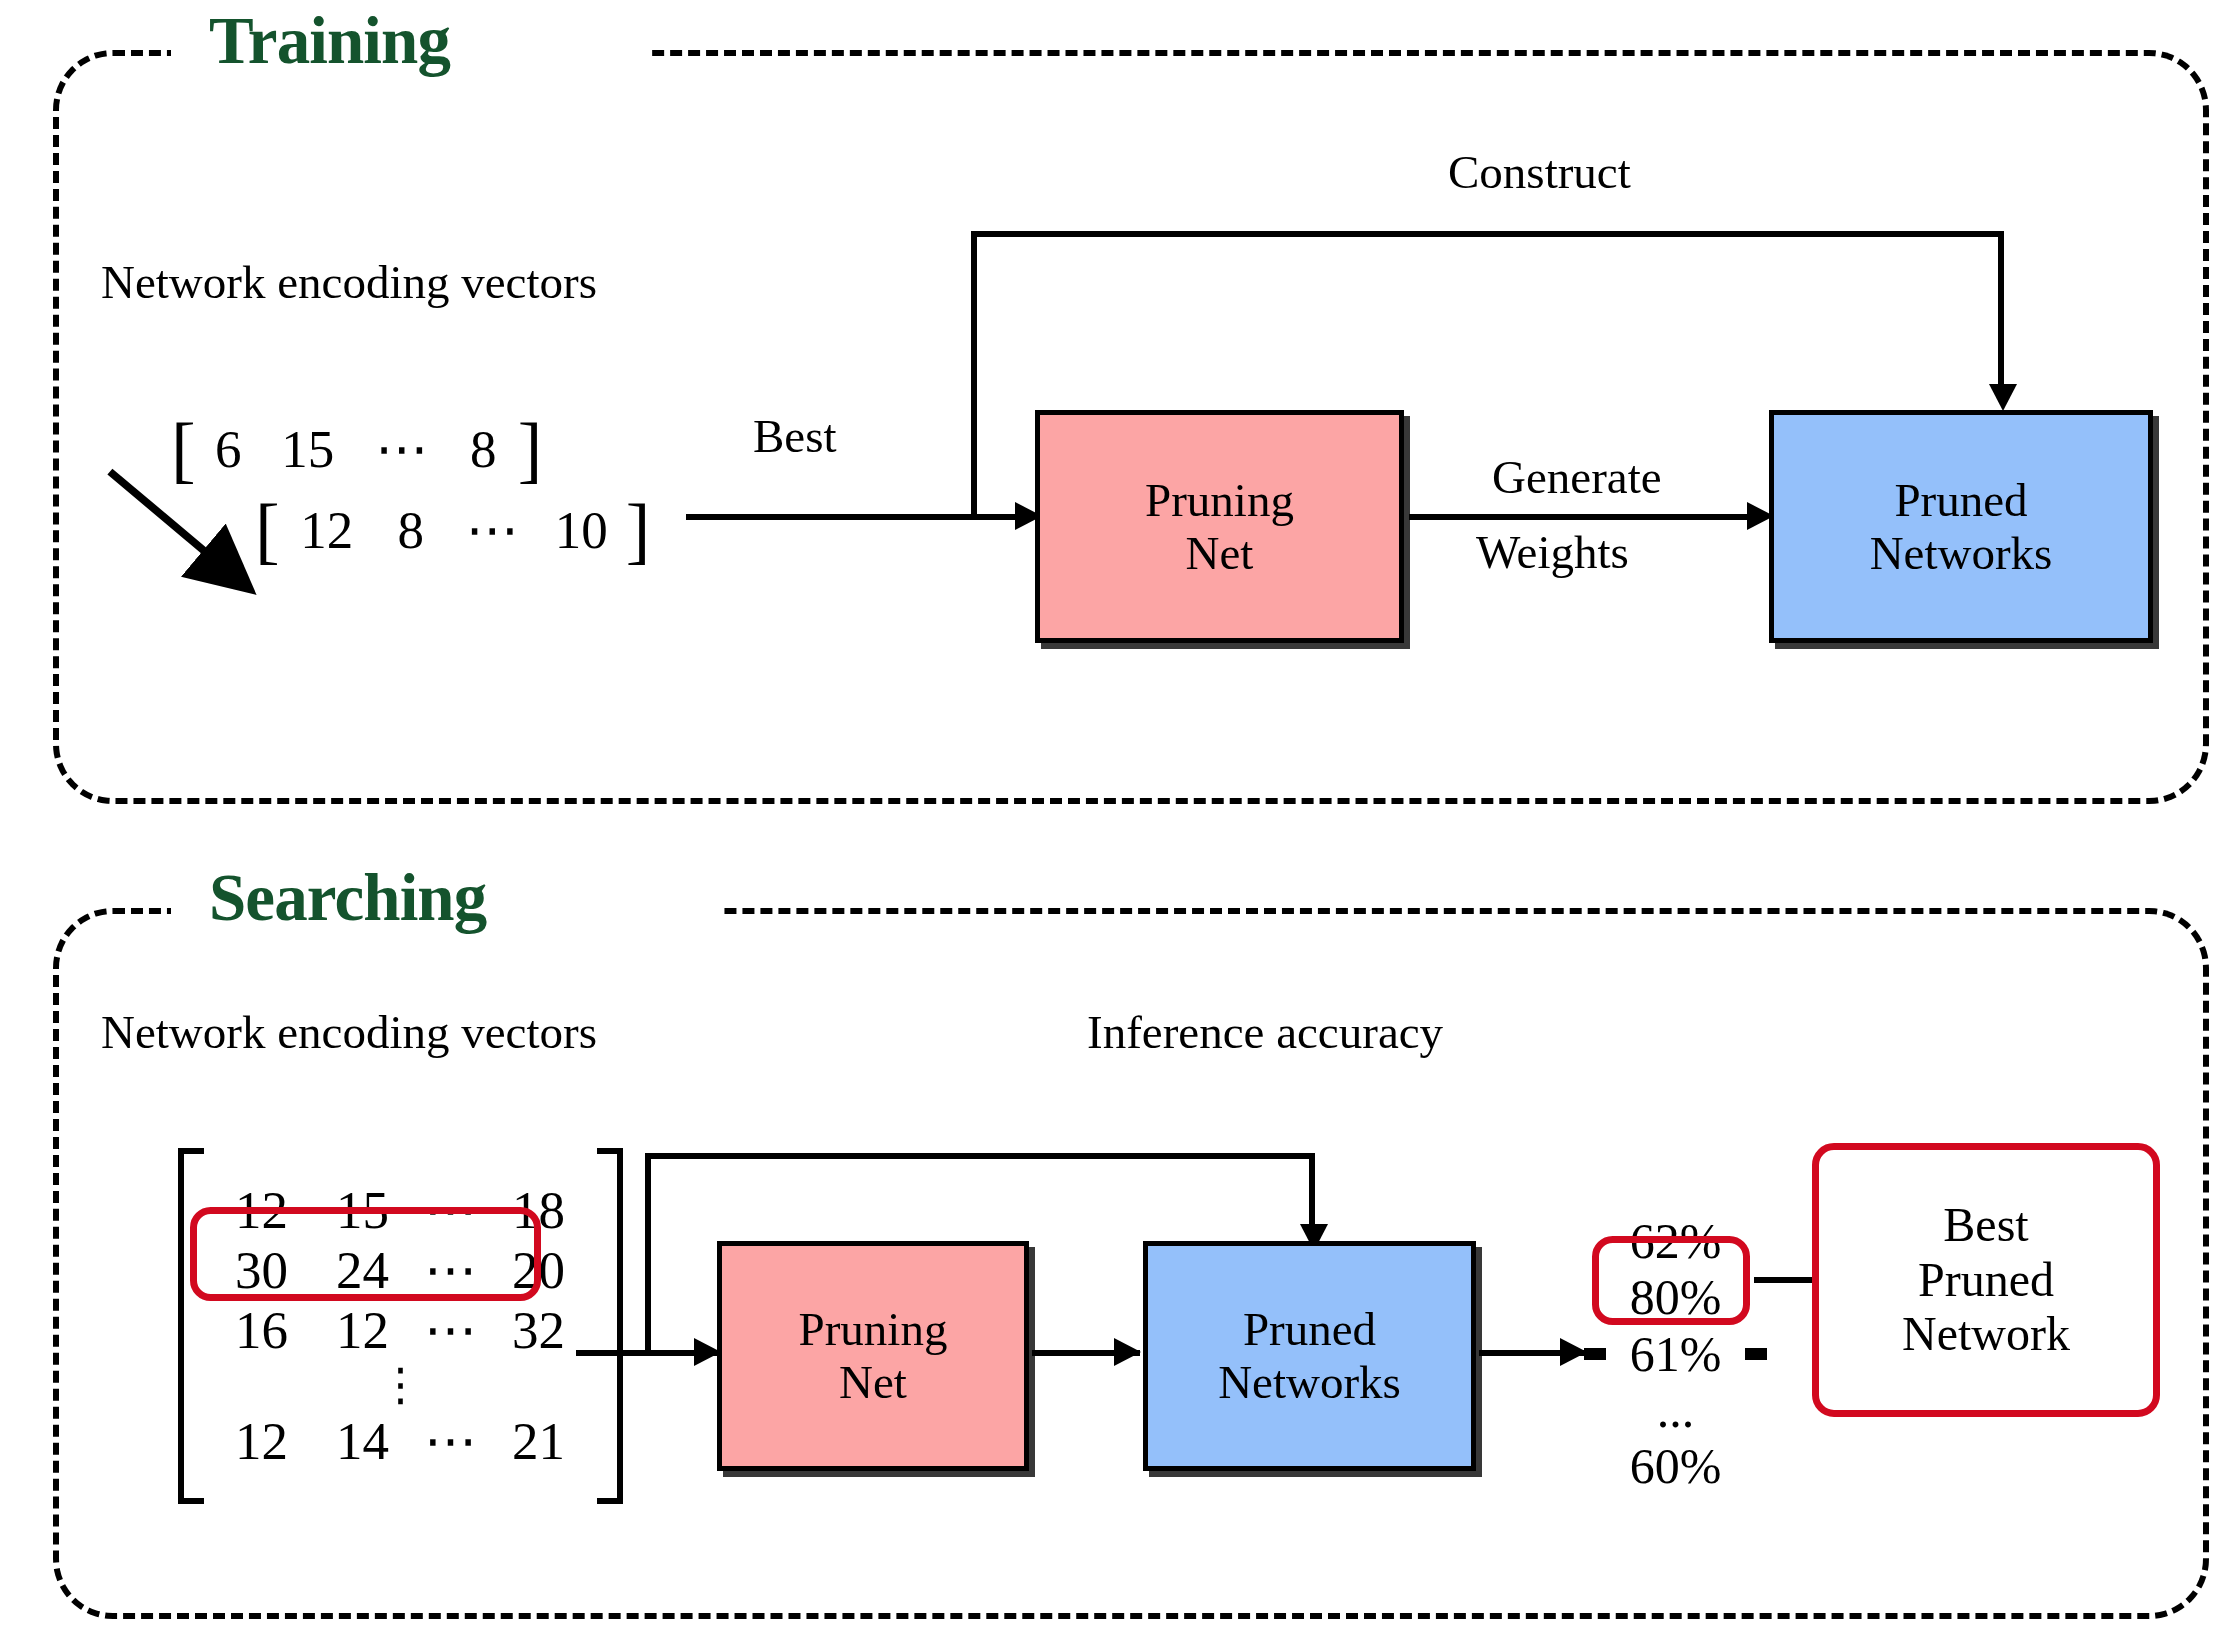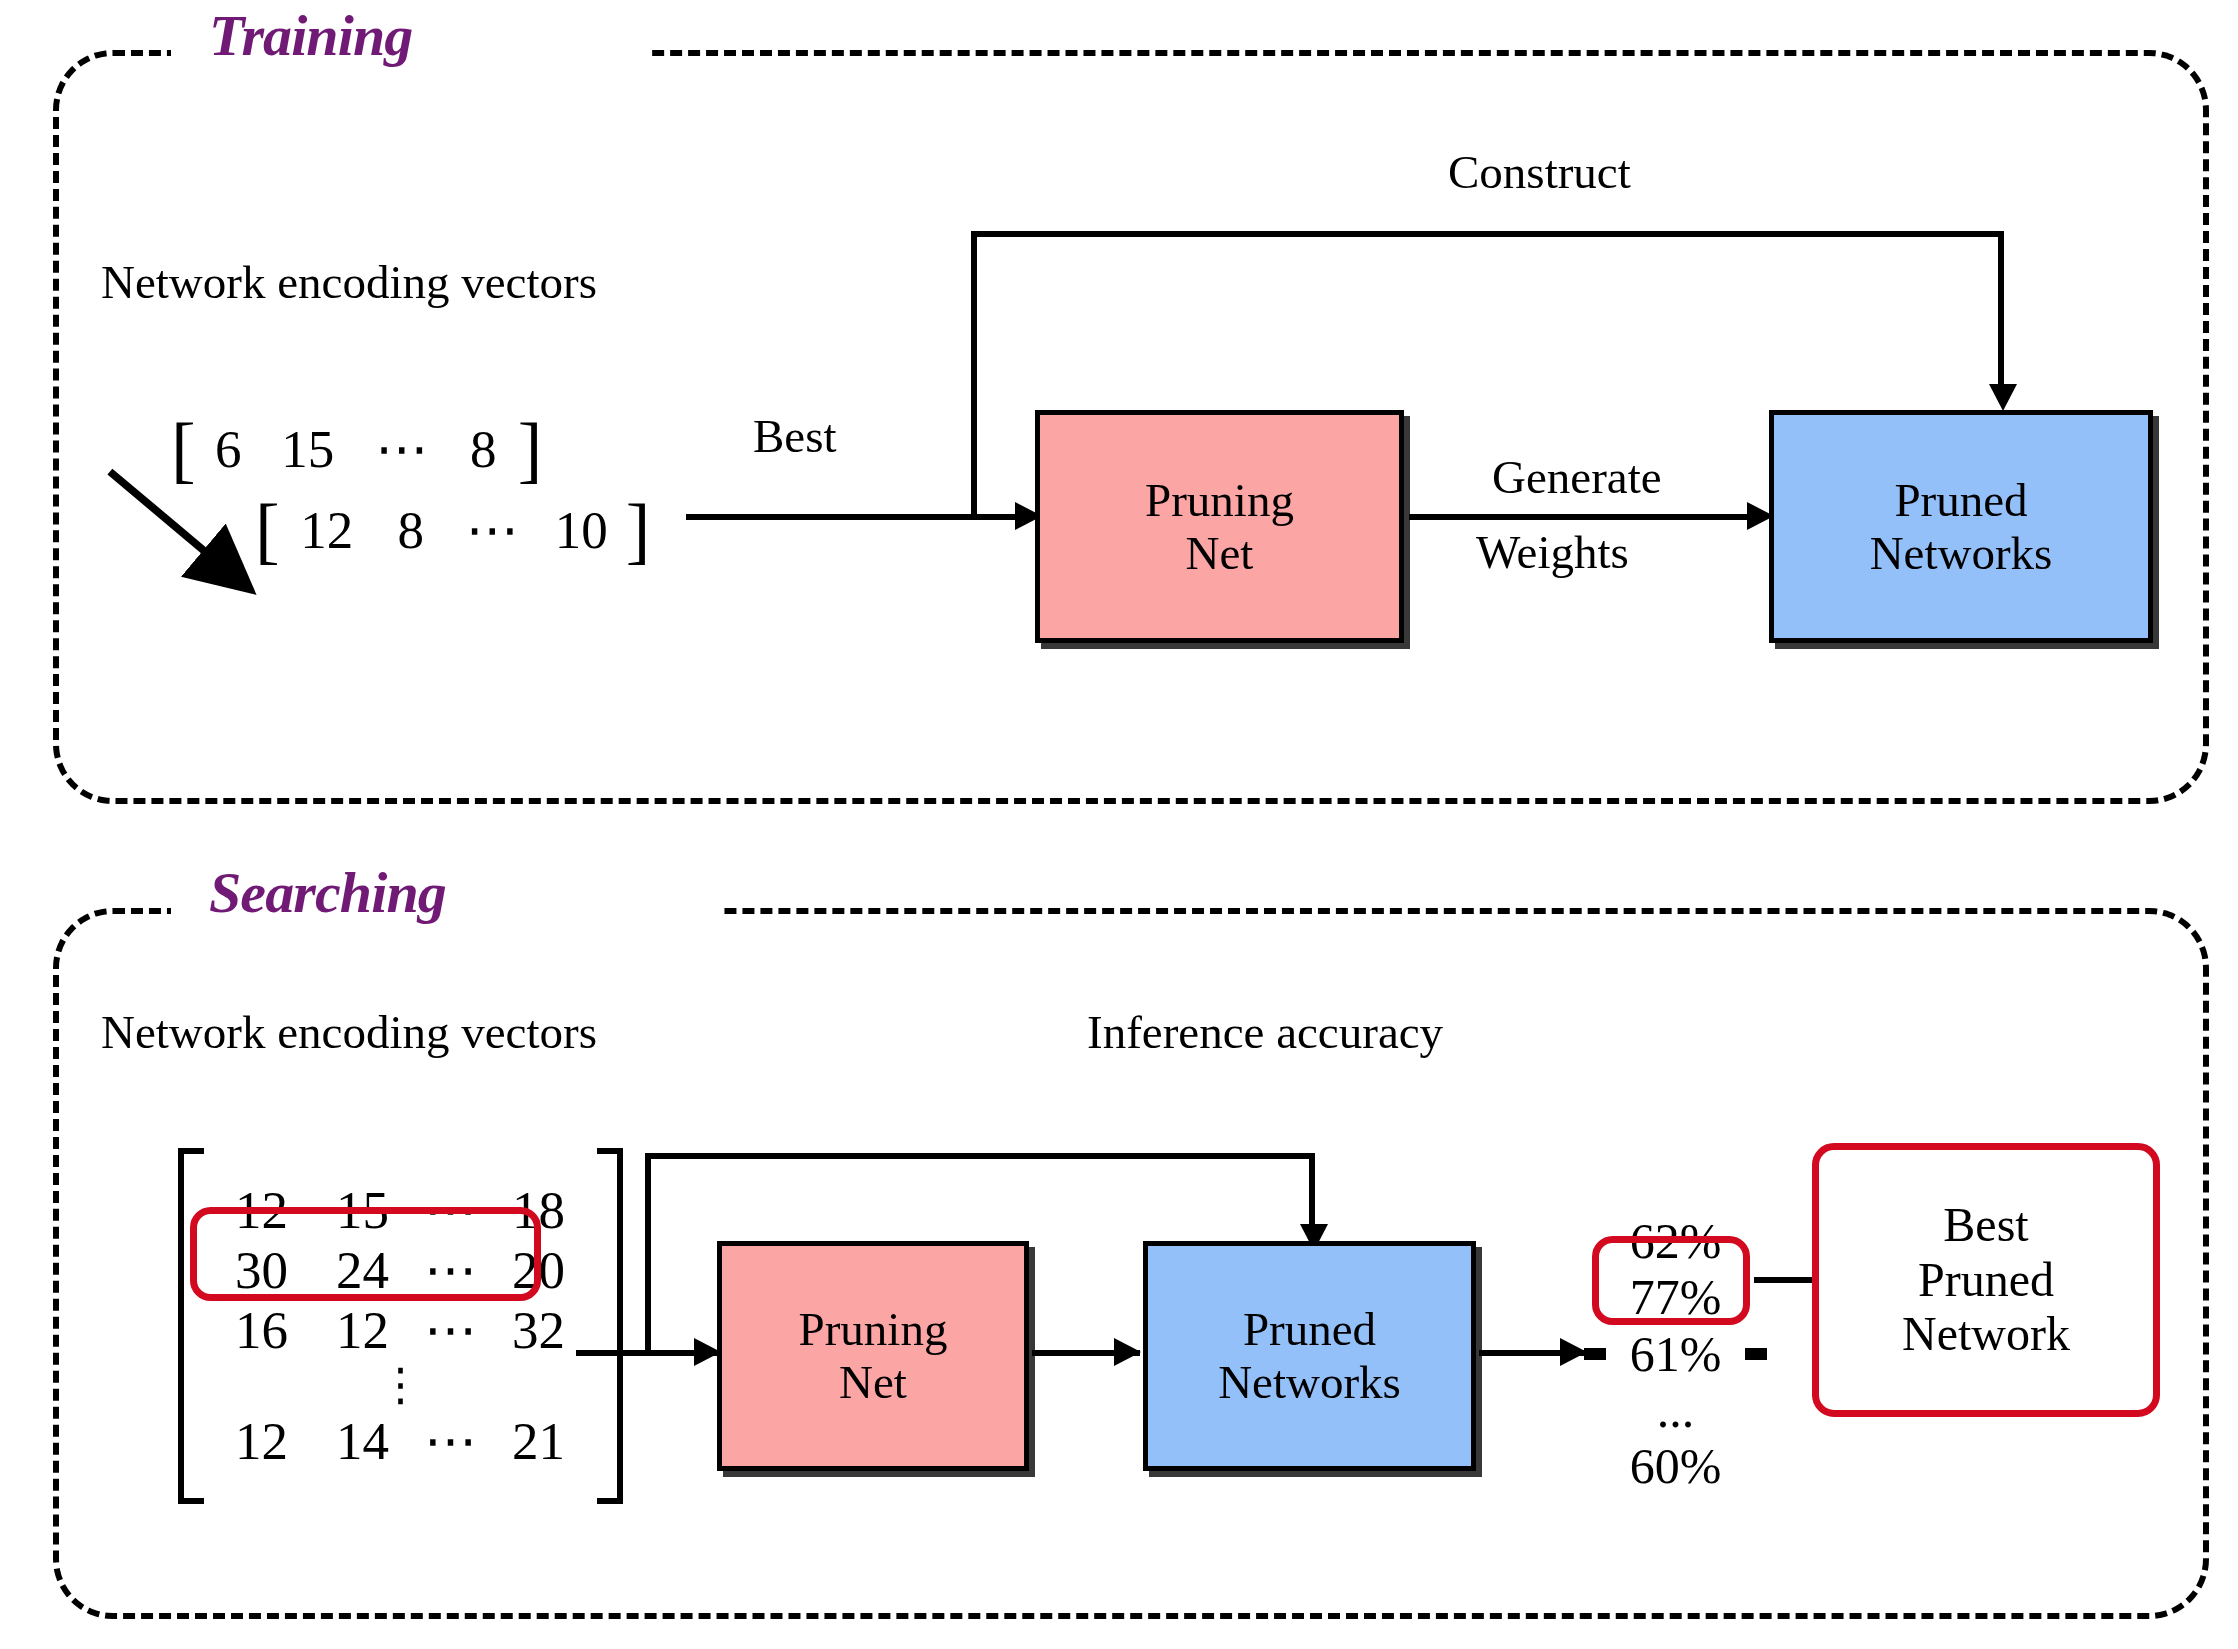--- a/index.html
+++ b/index.html
@@ -22,28 +22,27 @@
     border: 6px dashed #000000;
     border-radius: 60px;
     box-sizing: border-box;
   }
   #panel-training { left: 53px; top: 50px; width: 2156px; height: 754px; }
   #panel-searching { left: 53px; top: 908px; width: 2156px; height: 711px; }
 
   .panel-title {
     position: absolute;
     font-weight: bold;
-    font-size: 58px;
+    font-size: 67px;
     line-height: 1;
     background: #ffffff;
     padding: 0 19px;
     white-space: nowrap;
-    color: #701a75;
+    color: #14532d;
     letter-spacing: -0.9px;
-    font-style: italic;
   }
   #title-training { left: 190px; top: 6.9px; }
   #title-searching { left: 190px; top: 864px; }
 
   .title-mask {
     position: absolute;
     background: #ffffff;
     height: 20.6px;
   }
 
@@ -306,21 +305,21 @@
     <span class="bl">Networks</span>
   </div>
 
   <div class="hline" style="left:1479px; top:1350px; width:105px;"></div>
   <div class="arrow-r" style="left:1560px; top:1338px;"></div>
 
   <div class="acc-col" style="left:1584px; top:1174px; height:360px;align-items:center;">
     <div class="bracket left"></div>
     <div class="rows">
       <div class="arow" style="width:129px;">62%</div>
-      <div class="arow" style="width:129px;">77%</div>
+      <div class="arow" style="width:129px;">80%</div>
       <div class="arow" style="width:129px;">61%</div>
       <div class="arow" style="width:129px;">...</div>
       <div class="arow" style="width:129px;">60%</div>
     </div>
     <div class="bracket right"></div>
   </div>
 
   <div class="hl-row" style="left:1592px; top:1236px; width:158px; height:89px;"></div>
 
   <div class="hline" style="left:1754px; top:1277px; width:115px;"></div>

